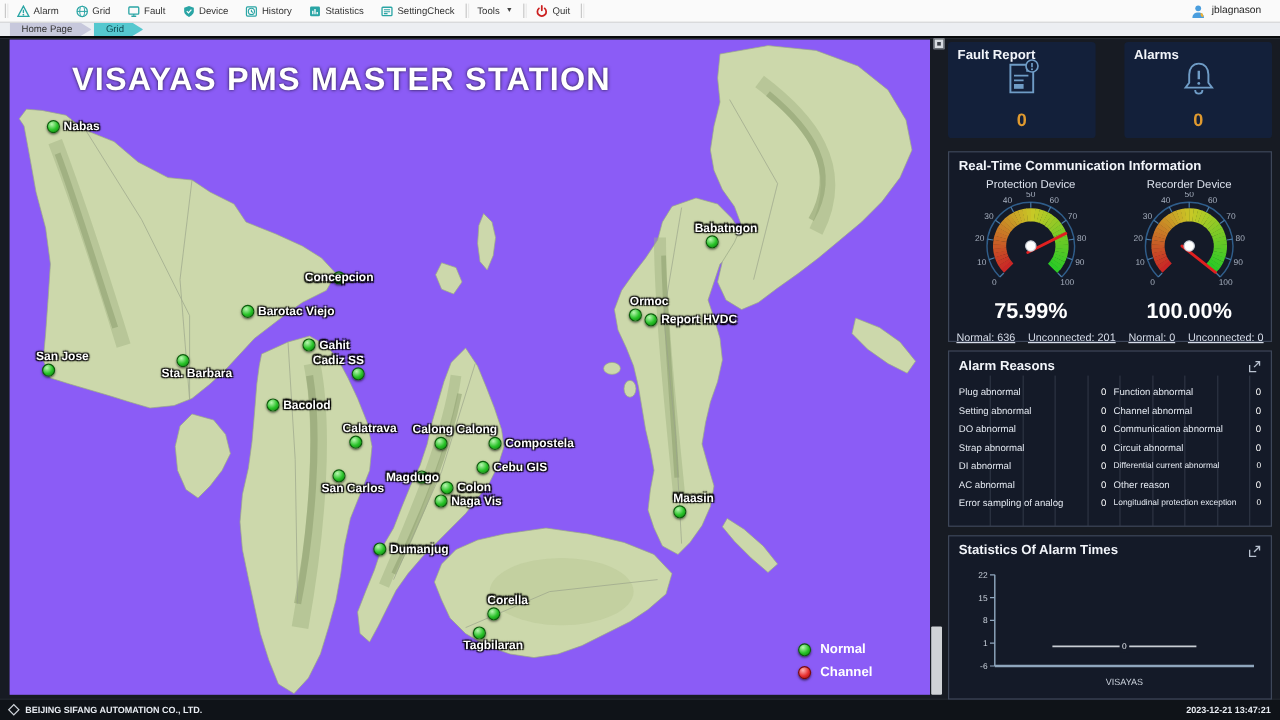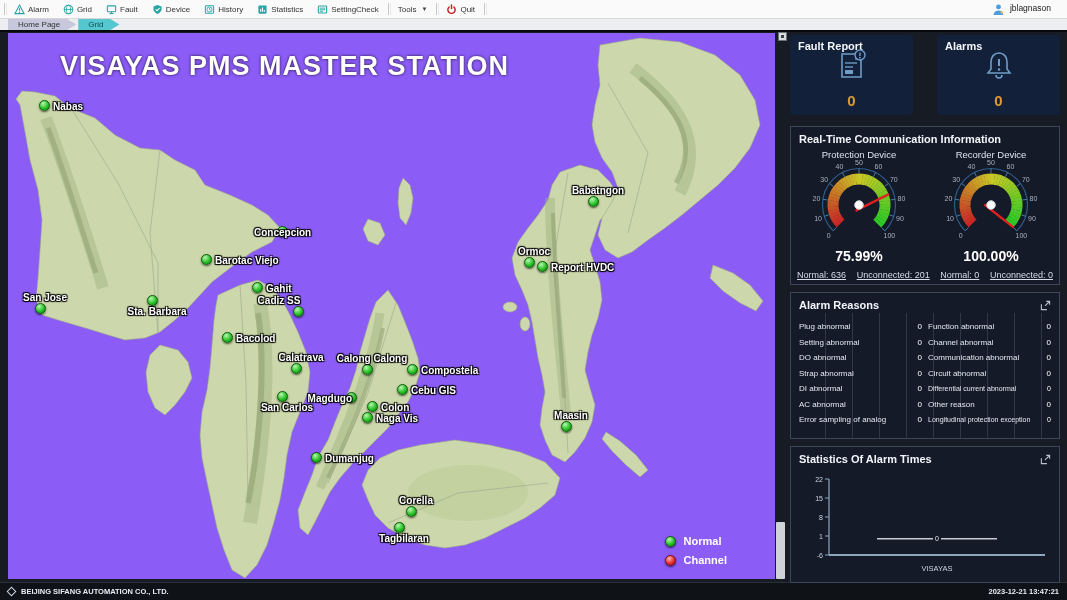--- a/index.html
+++ b/index.html
@@ -25,21 +25,21 @@
   .tab.active { background:#55c8cf; color:#0d4a52; }
 
   
   .content { flex:1; position:relative; background:#171b23; }
 
   .map { position:absolute; left:8px; top:1px; width:767px; height:546px; background:#8b5cf6; overflow:hidden; }
   .map svg.terrain { position:absolute; left:0; top:0; }
   .map-title { position:absolute; left:52px; top:18px; font-size:27px; font-weight:800;
     color:#fff; letter-spacing:1px; text-shadow:0 0 3px rgba(0,0,0,.8); white-space:nowrap; }
 
-  .station { position:absolute; width:20px; height:11px; }
+  .station { position:absolute; width:34px; height:11px; }
   .s-dot { width:11px; height:11px; border-radius:50%;
     background:radial-gradient(circle at 35% 28%, #b8f7b0, #28c228 55%, #0b7d0b 100%);
     border:1px solid #0a5c0a; box-shadow:0 1px 2px rgba(0,0,0,.6); }
   .s-dot.red { background:radial-gradient(circle at 35% 28%, #ffb3b3, #e83030 55%, #8f0d0d 100%); border-color:#7a0a0a; }
   .s-label { position:absolute; font-size:10px; font-weight:bold; color:#fff; white-space:nowrap;
     text-shadow:1px 1px 1px #000, -1px -1px 1px #000, 1px -1px 1px #000, -1px 1px 1px #000; }
   .lp-right .s-label { left:14px; top:50%; transform:translateY(-50%); }
   .lp-left  .s-label { right:14px; top:50%; transform:translateY(-50%); }
   .lp-above .s-label { bottom:11px; left:50%; transform:translateX(-50%); }
   .lp-below .s-label { top:11px; left:50%; transform:translateX(-50%); }
@@ -64,21 +64,21 @@
   .card-value { position:absolute; bottom:6px; left:0; right:0; text-align:center;
     font-size:15px; font-weight:bold; color:#e09a2f; }
 
   .panel { border:1px solid #3e4759; background:#141a28; margin-top:11px; position:relative; }
   .panel-title { font-size:11px; font-weight:bold; color:#f2f5fa; padding:6px 8px 2px; }
   .expand-icon { position:absolute; top:7px; right:8px; width:11px; height:11px; cursor:pointer; }
 
   .gauges { display:flex; justify-content:space-around; padding:0 2px; }
   .gauge-col { width:128px; text-align:center; }
   .gauge-sub { font-size:9.5px; color:#dde3ee; margin:2px 0 0; }
-  .gauge-pct { font-size:14px; font-weight:bold; color:#fff; margin-top:-8px; }
+  .gauge-pct { font-size:18px; font-weight:bold; color:#fff; margin-top:-8px; }
   .comm-footer { display:flex; justify-content:space-between; padding:6px 6px 7px; font-size:9px; color:#d6dce8;text-decoration:underline; }
 
   .reasons { display:grid; grid-template-columns:1fr 1fr; column-gap:6px; padding:6px 8px 10px;
     background-image:repeating-linear-gradient(90deg, transparent 0 26px, rgba(150,160,180,.22) 26px 27px);
     background-origin:content-box; }
   .reason-row { display:flex; align-items:center; height:15.5px; font-size:8px; color:#e3e8f0; }
   .reason-label { flex:1; white-space:nowrap; }
   .reason-value { width:12px; text-align:right; color:#fff; }
   .reason-row.small { font-size:7px; }
 

